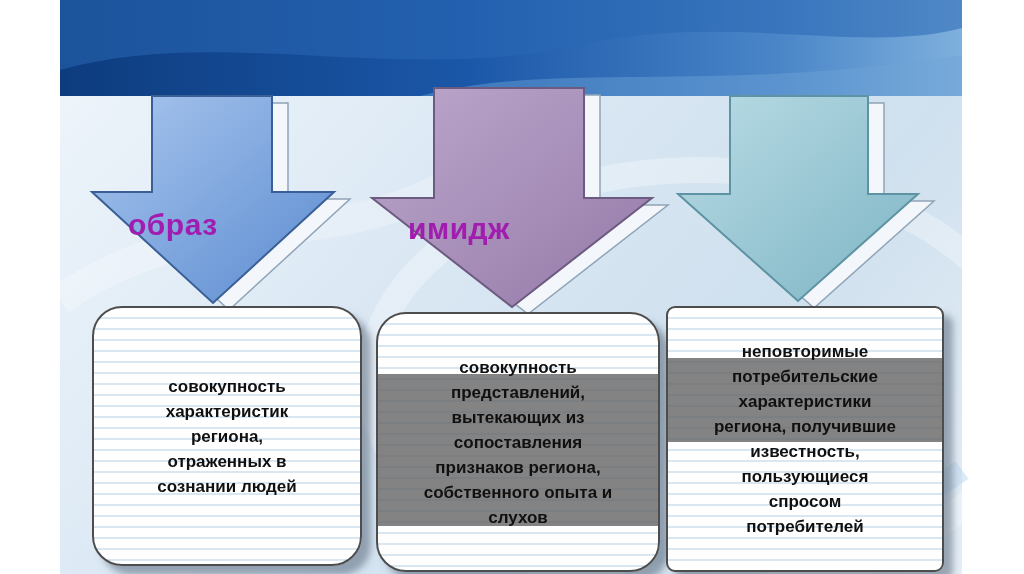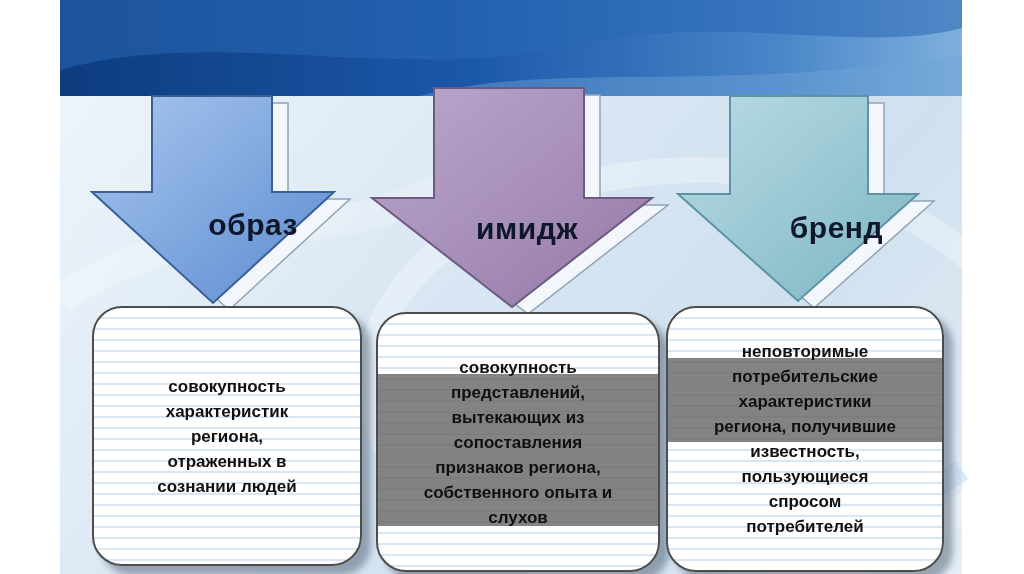--- a/index.html
+++ b/index.html
@@ -7,43 +7,43 @@
     position:relative; width:1024px; height:574px;
     background:#ffffff; overflow:hidden;
     font-family:"Liberation Sans", sans-serif;
   }
   .slide-bg {
     position:absolute; left:60px; top:0; width:902px; height:574px;
     background: linear-gradient(130deg, #f0f6fb 0%, #dbe8f4 40%, #cfe0ee 70%, #e6eff7 100%);
   }
   .bg-svg, .arrow-svg { position:absolute; left:0; top:0; width:1024px; height:574px; }
   .arrow-label {
-    position:absolute; width:170px; text-align:right;
-    font-size:30px; font-weight:bold; color:#0f172a; letter-spacing:0.5px;
+    position:absolute; width:170px; text-align:left;
+    font-size:30px; font-weight:bold; color:#a21caf; letter-spacing:0.5px;
   }
   .def-box {
     position:absolute; border:2px solid #4d4d4d; border-radius:30px;
     background: repeating-linear-gradient(to bottom,
       #ffffff 0px, #ffffff 9px, #d9e7f3 9px, #d9e7f3 11px);
     box-shadow: 9px 9px 7px rgba(90,104,122,0.55);
     overflow:hidden;
     display:flex; align-items:center; justify-content:center;
   }
   .gray-band {
     position:absolute; left:0; right:0;
     background: rgba(104,104,104,0.82);
   }
   .box-text {
     position:relative; white-space:pre-line; text-align:center;
     font-weight:bold; font-size:17px; line-height:25px; color:#101010;
   }
   
   #box-obraz  { left:92px;  top:306px; width:266px; height:256px; }
   #box-imidge { left:376px; top:312px; width:280px; height:256px; }
-  #box-brand  { left:666px; top:306px; width:274px; height:262px; }
+  #box-brand  { left:666px; top:306px; width:274px; height:262px;border-radius:9px; }
   #band-imidge { top:60px;  height:152px; }
   #band-brand  { top:50px;  height:84px; }
   
   #label-obraz  { left:128px; top:208px; }
   #label-imidge { left:408px; top:212px; }
   #label-brand  { left:713px; top:211px; }
 </style>
 </head>
 <body>
 
@@ -92,21 +92,20 @@
       <polygon points="730,96 868,96 868,194 918,194 798,301 678,194 730,194" fill="#f3f7fb" stroke="#90a4b8" stroke-width="1.5"></polygon>
     </g>
 
     <polygon points="152,96 272,96 272,192 334,192 213,303 92,192 152,192" fill="url(#gBlue)" stroke="#3a5f96" stroke-width="2"></polygon>
     <polygon points="434,88 584,88 584,198 652,198 512,307 372,198 434,198" fill="url(#gPurple)" stroke="#6d5a80" stroke-width="2"></polygon>
     <polygon points="730,96 868,96 868,194 918,194 798,301 678,194 730,194" fill="url(#gTeal)" stroke="#5d93a3" stroke-width="2"></polygon>
   </svg>
 
   <div class="arrow-label" id="label-obraz">образ</div>
   <div class="arrow-label" id="label-imidge">имидж</div>
-  <div class="arrow-label" id="label-brand">бренд</div>
 
   <div class="def-box" id="box-obraz">
     <div class="box-text">совокупность
 характеристик
 региона,
 отраженных в
 сознании людей</div>
   </div>
 
   <div class="def-box" id="box-imidge">

